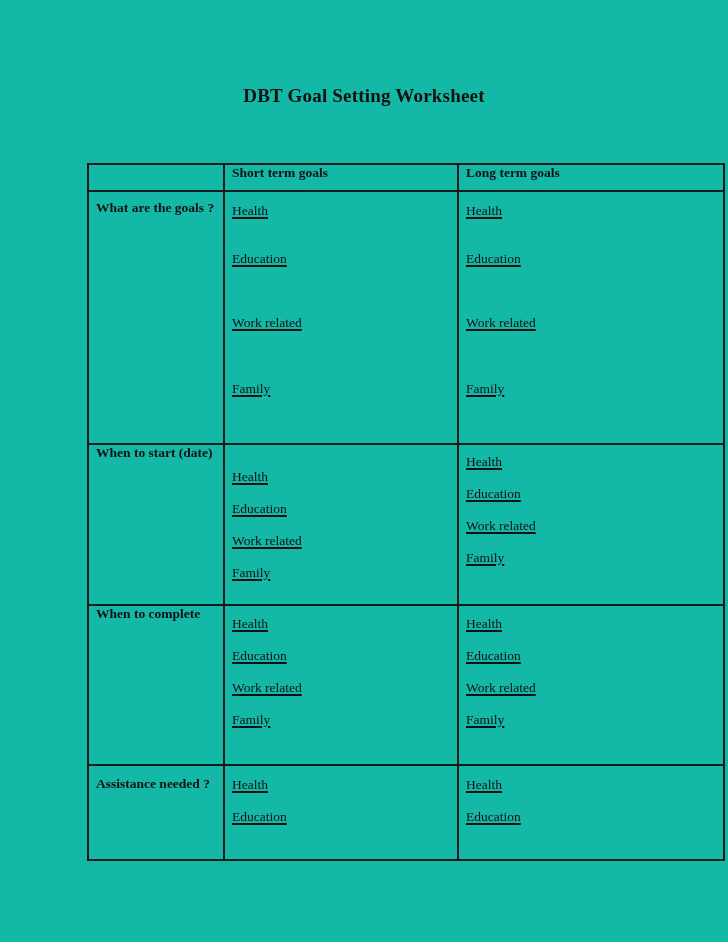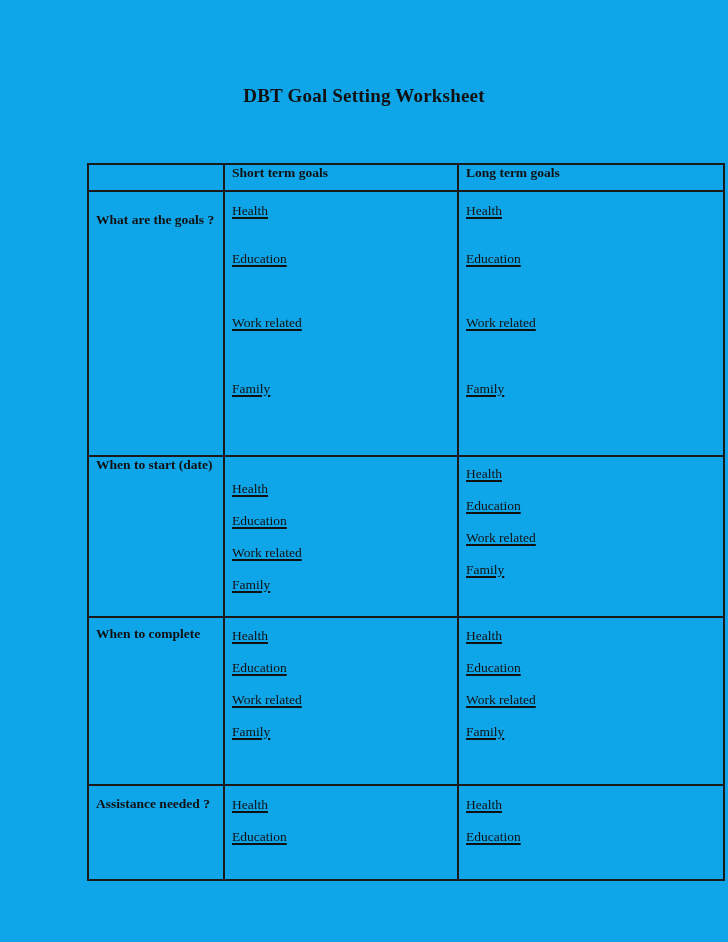--- a/index.html
+++ b/index.html
@@ -4,21 +4,21 @@
 <style>
   html, body {
     margin: 0;
     padding: 0;
     background: #fdfdfd;
   }
   .page {
     position: relative;
     width: 728px;
     height: 942px;
-    background: #0ea5e9;
+    background: #14b8a6;
     overflow: hidden;
     font-family: "Liberation Serif", "DejaVu Serif", serif;
     color: #111111;
   }
   .doc-title {
     position: absolute;
     top: 85px;
     left: 0;
     width: 100%;
     text-align: center;
@@ -58,23 +58,23 @@
     text-underline-offset: 2px;
     line-height: 15px;
   }
   
   tr.r1 td { height: 243px; }
   tr.r2 td { height: 159px; }
   tr.r3 td { height: 158px; }
   tr.r4 td { height: 83px; }
 
   
-  tr.r1 td.row-label { padding-top: 20px; }
+  tr.r1 td.row-label { padding-top: 8px; }
   tr.r2 td.row-label { }
-  tr.r3 td.row-label { padding-top: 8px; }
+  tr.r3 td.row-label { }
   tr.r4 td.row-label { padding-top: 10px; }
 
   
   tr.r1 .item { margin-top: 33px; }
   tr.r1 .item:nth-child(1) { margin-top: 11px; }
   tr.r1 .item:nth-child(3) { margin-top: 49px; }
   tr.r1 .item:nth-child(4) { margin-top: 51px; }
 
   tr.r2 td.cell-st .item { margin-top: 17px; }
   tr.r2 td.cell-st .item:nth-child(1) { margin-top: 24px; }

